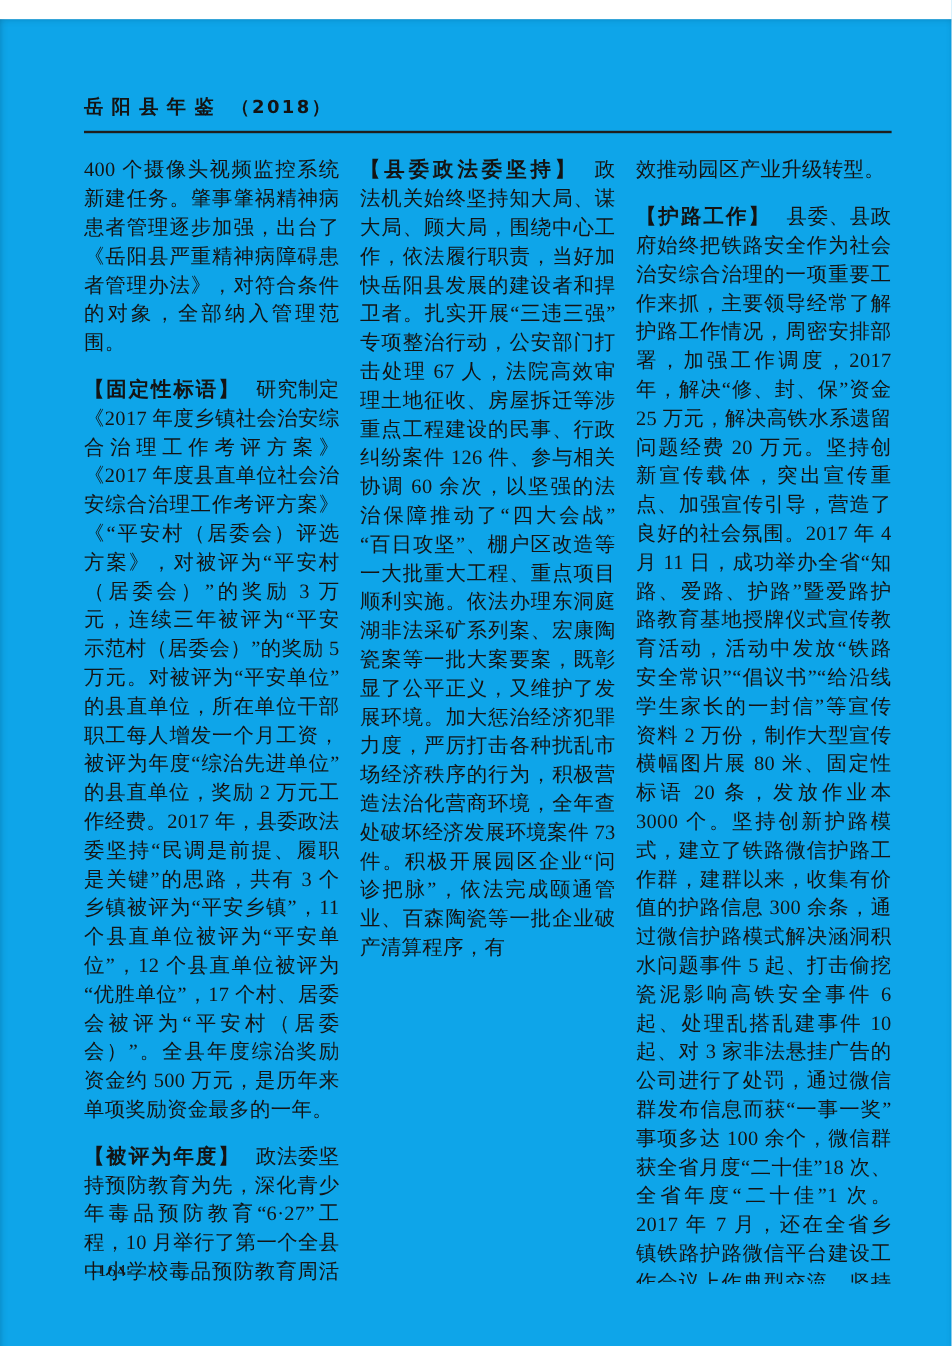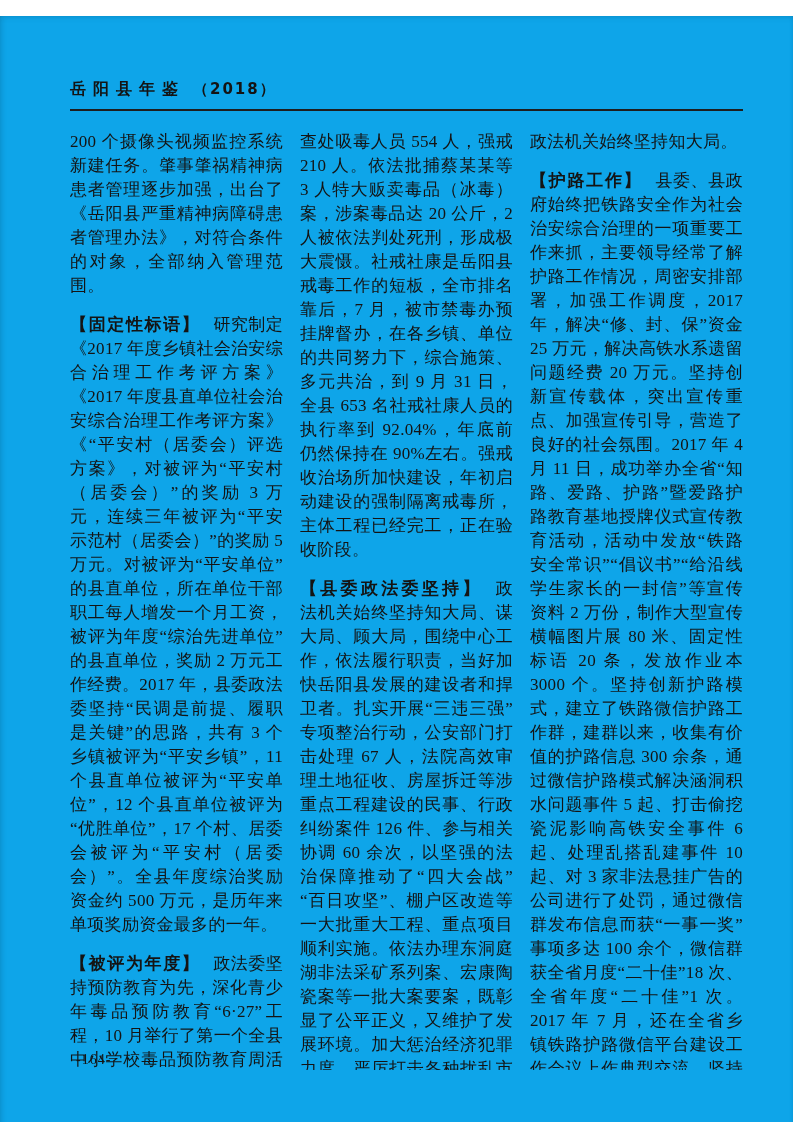--- a/index.html
+++ b/index.html
@@ -83,32 +83,31 @@
 
 <div class="page">
 
   <div class="header">
     <span class="title">岳阳县年鉴</span><span class="year">（2018）</span>
   </div>
 
   <div class="content">
 
     <div class="col">
-      <p><span>200 个摄像头视频监控系统新建任务。肇事肇祸精神病患者管理逐步加强，出台了《岳阳县严重精神病障碍患者管理办法》，对符合条件的对象，全部纳入管理范围。</span></p>
+      <p><span>400 个摄像头视频监控系统新建任务。肇事肇祸精神病患者管理逐步加强，出台了《岳阳县严重精神病障碍患者管理办法》，对符合条件的对象，全部纳入管理范围。</span></p>
       <p><span class="entry-head">【固定性标语】</span><span>研究制定《2017 年度乡镇社会治安综合治理工作考评方案》《2017 年度县直单位社会治安综合治理工作考评方案》《“平安村（居委会）评选方案》，对被评为“平安村（居委会）”的奖励 3 万元，连续三年被评为“平安示范村（居委会）”的奖励 5 万元。对被评为“平安单位”的县直单位，所在单位干部职工每人增发一个月工资，被评为年度“综治先进单位”的县直单位，奖励 2 万元工作经费。2017 年，县委政法委坚持“民调是前提、履职是关键”的思路，共有 3 个乡镇被评为“平安乡镇”，11 个县直单位被评为“平安单位”，12 个县直单位被评为“优胜单位”，17 个村、居委会被评为“平安村（居委会）”。全县年度综治奖励资金约 500 万元，是历年来单项奖励资金最多的一年。</span></p>
       <p><span class="entry-head">【被评为年度】</span><span>政法委坚持预防教育为先，深化青少年毒品预防教育“6·27”工程，10 月举行了第一个全县中小学校毒品预防教育周活动，主办全县禁毒教师培训班，配发 2000 余本教师备课教材、3.8 万册《禁毒教育读本》。深化毒品问题专项整治，严查严处涉毒犯罪，全年侦破涉毒刑事案件 83 起、缴获毒品 11238.34 克，</span></p>
     </div>
 
     <div class="col">
-      <p><span>查处吸毒人员 554 人，强戒 210 人。依法批捕蔡某某等 3 人特大贩卖毒品（冰毒）案，涉案毒品达 20 公斤，2 人被依法判处死刑，形成极大震慑。社戒社康是岳阳县戒毒工作的短板，全市排名靠后，7 月，被市禁毒办预挂牌督办，在各乡镇、单位的共同努力下，综合施策、多元共治，到 9 月 31 日，全县 653 名社戒社康人员的执行率到 92.04%，年底前仍然保持在 90%左右。强戒收治场所加快建设，年初启动建设的强制隔离戒毒所，主体工程已经完工，正在验收阶段。</span></p>
       <p><span class="entry-head">【县委政法委坚持】</span><span>政法机关始终坚持知大局、谋大局、顾大局，围绕中心工作，依法履行职责，当好加快岳阳县发展的建设者和捍卫者。扎实开展“三违三强”专项整治行动，公安部门打击处理 67 人，法院高效审理土地征收、房屋拆迁等涉重点工程建设的民事、行政纠纷案件 126 件、参与相关协调 60 余次，以坚强的法治保障推动了“四大会战”“百日攻坚”、棚户区改造等一大批重大工程、重点项目顺利实施。依法办理东洞庭湖非法采矿系列案、宏康陶瓷案等一批大案要案，既彰显了公平正义，又维护了发展环境。加大惩治经济犯罪力度，严厉打击各种扰乱市场经济秩序的行为，积极营造法治化营商环境，全年查处破坏经济发展环境案件 73 件。积极开展园区企业“问诊把脉”，依法完成颐通管业、百森陶瓷等一批企业破产清算程序，有</span></p>
     </div>
 
     <div class="col">
-      <p><span>政法机关始终坚持知大局。</span></p>
+      <p><span>效推动园区产业升级转型。</span></p>
       <p><span class="entry-head">【护路工作】</span><span>县委、县政府始终把铁路安全作为社会治安综合治理的一项重要工作来抓，主要领导经常了解护路工作情况，周密安排部署，加强工作调度，2017 年，解决“修、封、保”资金 25 万元，解决高铁水系遗留问题经费 20 万元。坚持创新宣传载体，突出宣传重点、加强宣传引导，营造了良好的社会氛围。2017 年 4 月 11 日，成功举办全省“知路、爱路、护路”暨爱路护路教育基地授牌仪式宣传教育活动，活动中发放“铁路安全常识”“倡议书”“给沿线学生家长的一封信”等宣传资料 2 万份，制作大型宣传横幅图片展 80 米、固定性标语 20 条，发放作业本 3000 个。坚持创新护路模式，建立了铁路微信护路工作群，建群以来，收集有价值的护路信息 300 余条，通过微信护路模式解决涵洞积水问题事件 5 起、打击偷挖瓷泥影响高铁安全事件 6 起、处理乱搭乱建事件 10 起、对 3 家非法悬挂广告的公司进行了处罚，通过微信群发布信息而获“一事一奖”事项多达 100 余个，微信群获全省月度“二十佳”18 次、全省年度“二十佳”1 次。2017 年 7 月，还在全省乡镇铁路护路微信平台建设工作会议上作典型交流。坚持路地紧密配合，我们主动和铁路部门沟通联系，在“修、封、保”方面，主动推动过轨通道建设，得到了铁路工务部门的大力支持。2017 年，封栅栏开口 1 个、建工作门 4 个，转体人行天桥</span></p>
     </div>
 
   </div>
 
   <div class="footer">
     <span>-164-</span>
   </div>
 
 </div>

